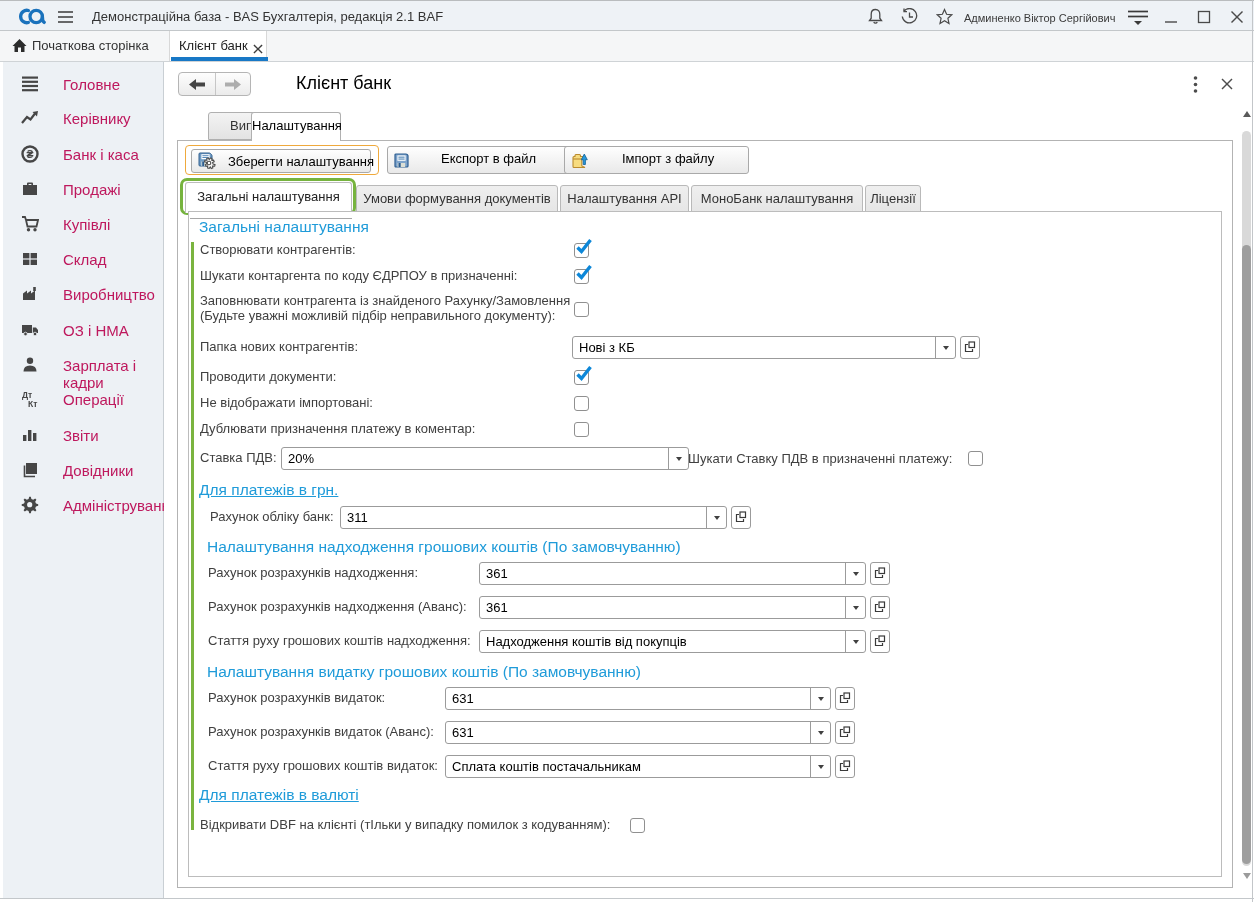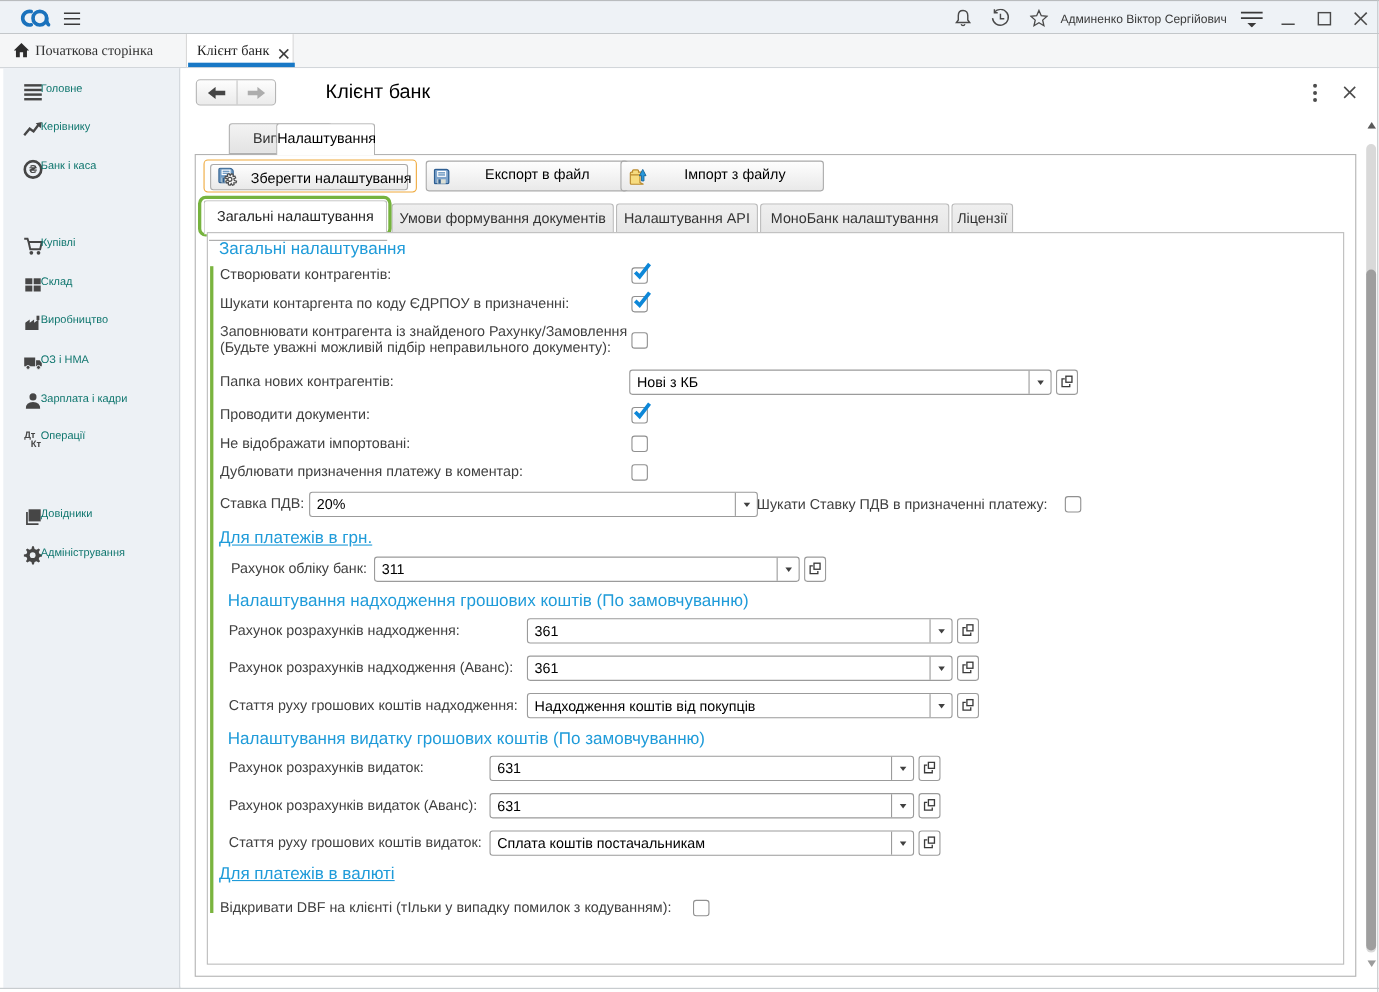--- a/index.html
+++ b/index.html
@@ -4,30 +4,30 @@
 <style>
 * { margin:0; padding:0; box-sizing:border-box; }
 html,body { width:1254px; height:902px; overflow:hidden; }
 body { font-family:"Liberation Sans", sans-serif; font-size:13px; color:#3d3d3d; background:#fff; position:relative; }
 .abs { position:absolute; }
 
 #topbar { position:absolute; left:0; top:0; width:1254px; height:31px; background:#eef2f6; border-top:1px solid #b9bcbe; border-bottom:1px solid #c3c7ca; }
 #topbar .ttl { position:absolute; left:92px; top:8px; font-size:13px; color:#333; }
 #uname { position:absolute; left:964px; top:11px; font-size:11px; color:#3a3a3a; }
 
-#tabrow { position:absolute; left:0; top:31px; width:1254px; height:31px; background:#f5f6f7; border-bottom:1px solid #cfd3d6;font-family:Liberation Serif, serif; }
+#tabrow { position:absolute; left:0; top:31px; width:1254px; height:31px; background:#f5f6f7; border-bottom:1px solid #cfd3d6; }
 #tabrow .hometab { position:absolute; left:32px; top:7px; color:#333; }
 #acttab { position:absolute; left:169px; top:0; width:98px; height:30px; background:#fff; border-left:1px solid #d8d8d8; border-right:1px solid #d8d8d8; }
 #acttab .txt { position:absolute; left:9px; top:7px; color:#222; }
 #actline { position:absolute; left:171px; top:26px; width:97px; height:4px; background:#1878c6; }
 
 #sidebar { position:absolute; left:3px; top:62px; width:161px; height:836px; background:#edf1f5; border-right:1px solid #c9cfd4; }
 .sbitem { position:absolute; left:0; width:160px; height:34px; }
 .sbitem svg, .sbitem .ic { position:absolute; left:18px; top:50%; margin-top:-9px; }
-.sbitem .t { position:absolute; left:34px; top:50%; margin-top:-8px; font-size:10px; color:#0f766e; }
+.sbitem .t { position:absolute; left:60px; top:50%; margin-top:-8px; font-size:15px; color:#be185d; }
 
 #content { position:absolute; left:164px; top:62px; width:1090px; height:835px; background:#fff; }
 
 .navbtns { position:absolute; left:14px; top:10px; width:73px; height:24px; border:1px solid #b5b5b5; border-radius:4px; background:linear-gradient(#fdfdfd,#ebebeb); }
 .navbtns .sep { position:absolute; left:36px; top:0; width:1px; height:22px; background:#c6c6c6; }
 #ptitle { position:absolute; left:132px; top:11px; font-size:18px; color:#000; }
 #outerbox { position:absolute; left:13px; top:78px; width:1056px; height:748px; border:1px solid #b3b3b3; background:#fff; }
 
 .mtab { position:absolute; top:50px; height:28px; border:1px solid #b0b0b0; border-radius:3px 3px 0 0; font-size:13px; text-align:center; }
 #mtab1 { left:16px; width:94px; background:linear-gradient(#f3f3f3,#e3e3e3); color:#333; line-height:26px;margin-left:28px; }
@@ -71,20 +71,21 @@
     <circle cx="20.2" cy="10.5" r="6.2" fill="none" stroke="#1a72bc" stroke-width="3.3"></circle>
     <path d="M26.4 10.5 Q26.4 15.2 28.2 16.4" fill="none" stroke="#1a72bc" stroke-width="3.3" stroke-linecap="round"></path>
   </svg>
   <svg class="abs" style="left:58px;top:10px" width="15" height="12" viewBox="0 0 15 12">
     <g stroke="#3a3a3a" stroke-width="1.5">
         <line x1="0" y1="1" x2="15" y2="1"></line>
         <line x1="0" y1="6" x2="15" y2="6"></line>
         <line x1="0" y1="11" x2="15" y2="11"></line>
       </g>
   </svg>
+  <div class="ttl">Демонстраційна база - BAS Бухгалтерія, редакція 2.1 BAF</div>
   <svg class="abs" style="left:867px;top:7px" width="17" height="17" viewBox="0 0 17 17">
     <path d="M8.5 1.5 C5.5 1.5 4.2 3.8 4.2 6.2 L4.2 10.2 L2.5 12.5 L14.5 12.5 L12.8 10.2 L12.8 6.2 C12.8 3.8 11.5 1.5 8.5 1.5 Z" fill="none" stroke="#4a4a4a" stroke-width="1.3"></path>
     <path d="M6.8 14 A1.8 1.8 0 0 0 10.2 14" fill="none" stroke="#4a4a4a" stroke-width="1.3"></path>
   </svg>
   <svg class="abs" style="left:901px;top:7px" width="17" height="17" viewBox="0 0 17 17">
     <path d="M3 3 A7.2 7.2 0 1 1 1.3 8.5" fill="none" stroke="#4a4a4a" stroke-width="1.3"></path>
     <path d="M3 .5 L3 3.6 L6 3.6" fill="none" stroke="#4a4a4a" stroke-width="1.3"></path>
     <path d="M8.5 4.5 L8.5 9 L12 9" fill="none" stroke="#4a4a4a" stroke-width="1.3"></path>
   </svg>
   <svg class="abs" style="left:936px;top:7px" width="17" height="17" viewBox="0 0 17 17">
@@ -148,20 +149,26 @@
       </svg>
     <span class="t">Керівнику</span>
     </div>
   <div class="sbitem" style="top:75px">
     <svg width="18" height="18" viewBox="0 0 18 18">
         <circle cx="9" cy="9" r="7.5" fill="none" stroke="#464646" stroke-width="2.4"></circle>
         <text x="9" y="12.6" font-size="10.5" font-weight="bold" text-anchor="middle" fill="#464646" font-family="Liberation Sans">₴</text>
       </svg>
     <span class="t">Банк і каса</span>
     </div>
+  <div class="sbitem" style="top:110px">
+    <svg width="18" height="18" viewBox="0 0 18 18">
+        <path d="M6 5 L6 3.5 Q6 2.5 7 2.5 L11 2.5 Q12 2.5 12 3.5 L12 5 L16 5 L16 15 L2 15 L2 5 Z M7.6 5 L10.4 5 L10.4 4.1 L7.6 4.1 Z" fill="#464646" fill-rule="evenodd"></path>
+      </svg>
+    <span class="t">Продажі</span>
+    </div>
   <div class="sbitem" style="top:145px">
     <svg width="18" height="18" viewBox="0 0 18 18">
         <path d="M1 2 L4 2 L5 5 L17 5 L15.5 11.5 L6.5 11.5 L5 5" fill="none" stroke="#464646" stroke-width="1.8"></path>
         <circle cx="7.5" cy="14.8" r="1.7" fill="#464646"></circle>
         <circle cx="14" cy="14.8" r="1.7" fill="#464646"></circle>
       </svg>
     <span class="t">Купівлі</span>
     </div>
   <div class="sbitem" style="top:180px">
     <svg width="18" height="18" viewBox="0 0 18 18">
@@ -196,20 +203,30 @@
         <path d="M2.5 15.5 Q2.5 9.5 9 9.5 Q15.5 9.5 15.5 15.5 Z" fill="#464646"></path>
       </svg>
     <span class="t">Зарплата і кадри</span>
     </div>
   <div class="sbitem" style="top:320px">
     <svg width="18" height="18" viewBox="0 0 18 18">
         <text x="1" y="8" font-size="8.5" font-weight="bold" fill="#464646" font-family="Liberation Sans">Дт</text>
         <text x="7" y="16.5" font-size="8.5" font-weight="bold" fill="#464646" font-family="Liberation Sans">Кт</text>
       </svg>
     <span class="t">Операції</span>
+    </div>
+  <div class="sbitem" style="top:356px">
+    <svg width="18" height="18" viewBox="0 0 18 18">
+        <g fill="#464646">
+          <rect x="2" y="9" width="3.4" height="6"></rect>
+          <rect x="7" y="4" width="3.4" height="11"></rect>
+          <rect x="12" y="7" width="3.4" height="8"></rect>
+        </g>
+      </svg>
+    <span class="t">Звіти</span>
     </div>
   <div class="sbitem" style="top:391px">
     <svg width="18" height="18" viewBox="0 0 18 18">
         <rect x="5" y="2" width="11" height="11" fill="#464646"></rect>
         <path d="M3.5 4.5 L3.5 15.5 L14 15.5" fill="none" stroke="#464646" stroke-width="1.6"></path>
       </svg>
     <span class="t">Довідники</span>
     </div>
   <div class="sbitem" style="top:426px">
     <svg width="18" height="18" viewBox="0 0 18 18">

